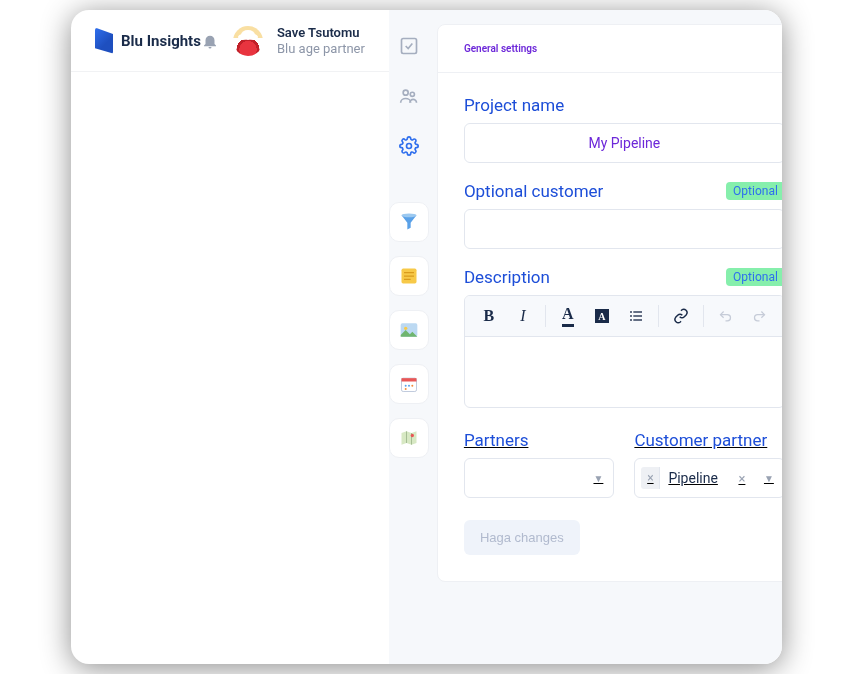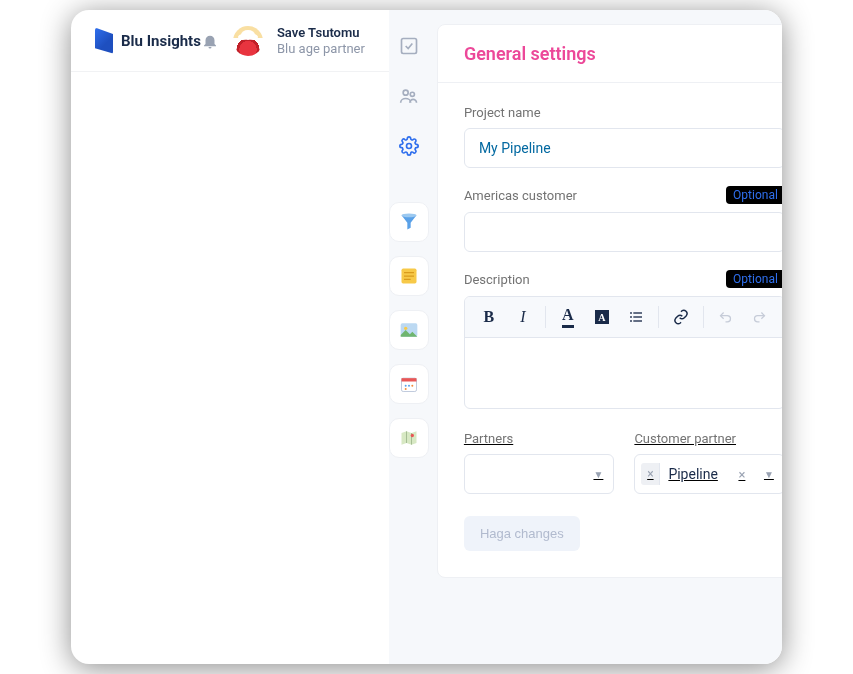--- a/index.html
+++ b/index.html
@@ -20,27 +20,27 @@
 .sidebar { width: 70px; padding: 18px 0; display: flex; flex-direction: column; align-items: center; gap: 14px; }
 .side-icon { width: 36px; height: 36px; display: flex; align-items: center; justify-content: center; color: #a5aebf; border-radius: 8px; cursor: pointer; }
 .side-icon.active { color: #2f6fed; }
 .side-card { width: 40px; height: 40px; background: #fff; border: 1px solid #eef0f4; border-radius: 10px; display: flex; align-items: center; justify-content: center; cursor: pointer; }
 .side-svg { width: 20px; height: 20px; }
 .gap { height: 10px; }
 
 .main { flex: 1; padding: 14px 22px 14px 8px; position: relative; }
 .scrollbar { position: absolute; right: 2px; top: 0; width: 8px; height: 280px; background: #b7bcc6; border-radius: 4px; }
 .panel { background: #fff; border-radius: 8px; border: 1px solid #eef0f4; }
-.panel-head { padding: 18px 26px; border-bottom: 1px solid #eef0f4; font-weight: 600; font-size: 18px; color: #ec4899; }
+.panel-head { padding: 18px 26px; border-bottom: 1px solid #eef0f4; font-weight: 600; font-size: 10px; color: #6d28d9; }
 .panel-body { padding: 18px 26px 26px; }
 
 .field-label-row { display: flex; justify-content: space-between; align-items: center; margin-bottom: 8px; margin-top: 4px; }
-.field-label { font-size: 13px; color: #737373; }
-.optional { font-size: 12px; color: #2f6fed; background: #000000; padding: 2px 7px; border-radius: 4px; }
-.input { width: 100%; height: 40px; border: 1px solid #e2e6ee; border-radius: 6px; padding: 4px 14px; font-size: 14px; color: #0369a1; outline: none; font-family: inherit; }
+.field-label { font-size: 17px; color: #1d4ed8; }
+.optional { font-size: 12px; color: #2f6fed; background: #86efac; padding: 2px 7px; border-radius: 4px; }
+.input { width: 100%; height: 40px; border: 1px solid #e2e6ee; border-radius: 6px; padding: 4px 14px; font-size: 14px; color: #6d28d9; outline: none; font-family: inherit; text-align: center; }
 .field { margin-bottom: 18px; }
 
 .editor { border: 1px solid #e2e6ee; border-radius: 6px; overflow: hidden; }
 .ed-toolbar { background: #f7f9fc; border-bottom: 1px solid #e2e6ee; display: flex; align-items: center; padding: 4px 8px; gap: 2px; }
 .ed-btn { width: 32px; height: 32px; display: flex; align-items: center; justify-content: center; color: #1a2b49; cursor: pointer; font-family: "Times New Roman", serif; font-size: 16px; border-radius: 4px; }
 .ed-btn.disabled { color: #c6ccd8; cursor: default; }
 .ed-sep { width: 1px; height: 22px; background: #e2e6ee; margin: 0 4px; }
 .ed-area { height: 70px; }
 
 .row-2 { display: flex; gap: 20px; text-decoration: underline; }
@@ -147,21 +147,21 @@
 
           <div class="field">
             <div class="field-label-row">
               <span class="field-label">Project name</span>
             </div>
             <input class="input" value="My Pipeline" style="">
           </div>
 
           <div class="field">
             <div class="field-label-row">
-              <span class="field-label">Americas customer</span>
+              <span class="field-label">Optional customer</span>
               <span class="optional">Optional</span>
             </div>
             <input class="input" style="">
           </div>
 
           <div class="field">
             <div class="field-label-row">
               <span class="field-label">Description</span>
               <span class="optional">Optional</span>
             </div>

